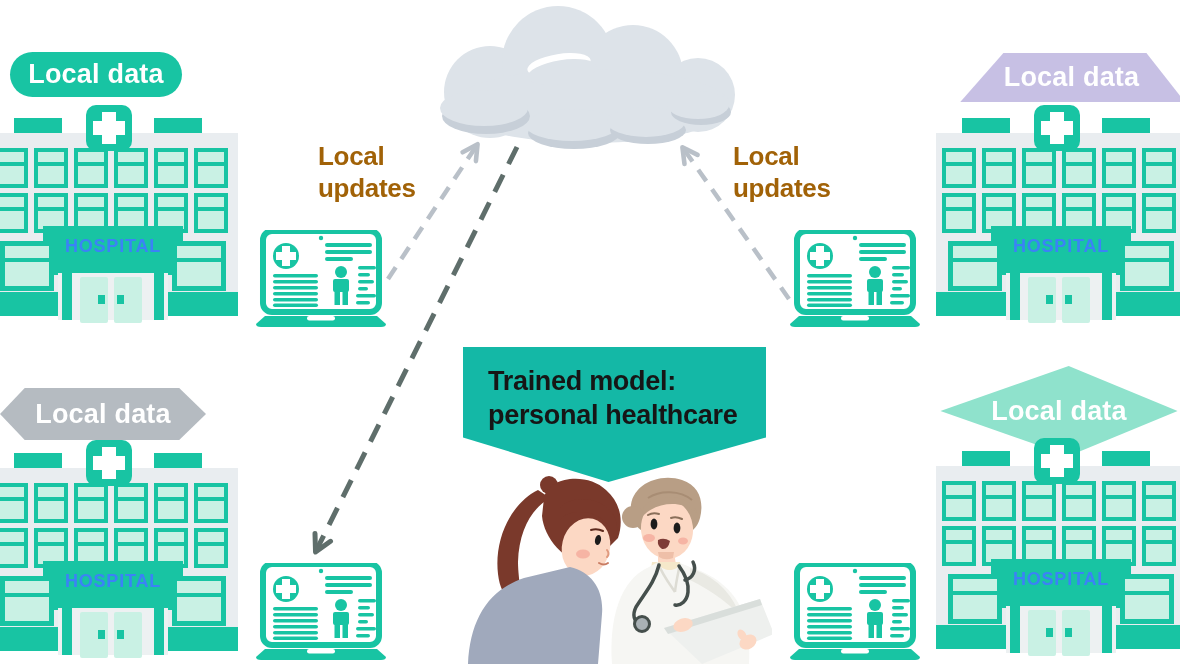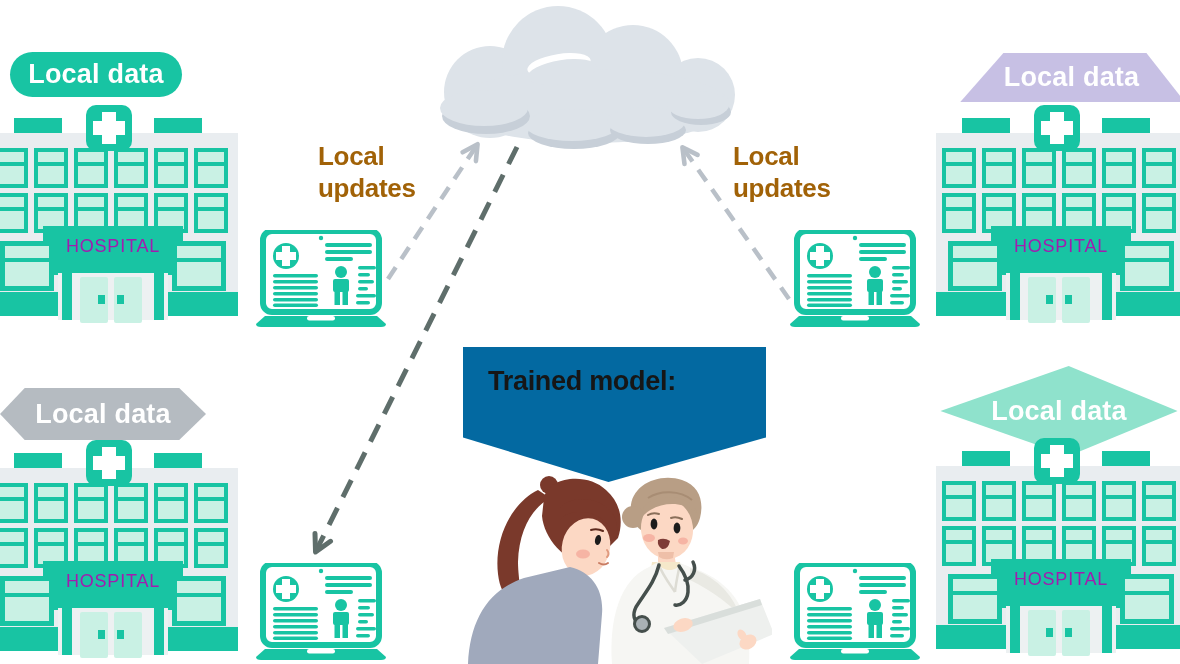--- a/index.html
+++ b/index.html
@@ -18,32 +18,32 @@
   .badge-trapezoid{left:958px;top:53px;width:227px;height:49px;background:#c7c0e4;
     clip-path:polygon(20% 0,83% 0,100% 100%,1% 100%);}
   .badge-hexagon{left:0px;top:388px;width:206px;height:52px;background:#b5bbc1;
     clip-path:polygon(12% 0,87% 0,100% 50%,87% 100%,12% 100%,0 50%);}
   .badge-diamond{left:938px;top:366px;width:242px;height:90px;background:#8fe2cc;
     clip-path:polygon(54% 0,99% 50%,54% 100%,1% 50%);}
   
   .hospital{position:absolute;width:250px;height:220px;}
   .hospital-sign{
     position:absolute;width:140px;height:36px;display:flex;align-items:center;justify-content:center;
-    color:#a21caf;font-weight:400;font-size:18px;letter-spacing:.8px;white-space:nowrap;
+    color:#3b82f6;font-weight:700;font-size:18px;letter-spacing:.8px;white-space:nowrap;
   }
   
   .laptop{position:absolute;width:130px;height:100px;}
   
   .label{
     position:absolute;font-weight:700;font-size:26px;line-height:1.23;color:#a16207;
     letter-spacing:-.3px;
   }
   
   .callout{
-    position:absolute;left:463px;top:347px;width:303px;height:135px;background:#0369a1;
+    position:absolute;left:463px;top:347px;width:303px;height:135px;background:#14b8a6;
     clip-path:polygon(0 0,100% 0,100% 67%,48% 100%,0 67%);
   }
   .callout-text{
     position:absolute;left:25px;top:17px;font-weight:700;font-size:27px;line-height:1.26;
     color:#161616;letter-spacing:-.3px;white-space:nowrap;
   }
   svg{display:block;}
 </style>
 </head>
 <body>
@@ -214,20 +214,21 @@
   <svg class="laptop" style="left:790px;top:563px" viewBox="0 0 130 100">
       <use href="#sym-laptop"></use>
     </svg>
 
   <div class="label" style="left:318px;top:141px;width:120px">Local updates</div>
   <div class="label" style="left:733px;top:141px;width:120px">Local updates</div>
 
   <div class="callout">
     <div class="callout-text">
       <div>Trained model:</div>
+      <div>personal healthcare</div>
     </div>
   </div>
 
   <svg class="abs" style="left:452px;top:468px" width="320" height="196" viewBox="0 0 320 196">
     <g>
       <path d="M179,44 C176,18 206,4 230,12 C248,18 252,34 248,50 C246,58 241,63 236,65 L196,66 C186,62 180,54 179,44 Z" fill="#b89e85"></path>
       <circle cx="181" cy="49" r="11" fill="#b89e85"></circle>
       <ellipse cx="215" cy="61" rx="26" ry="30" fill="#fcd8c4" transform="rotate(-6 215 61)"></ellipse>
       <path d="M190,44 C192,25 240,22 246,47 C236,33 206,31 190,49 Z" fill="#b89e85"></path>
       <path d="M196,30 C208,22 228,22 240,32" fill="none" stroke="#a88d74" stroke-width="2"></path>

